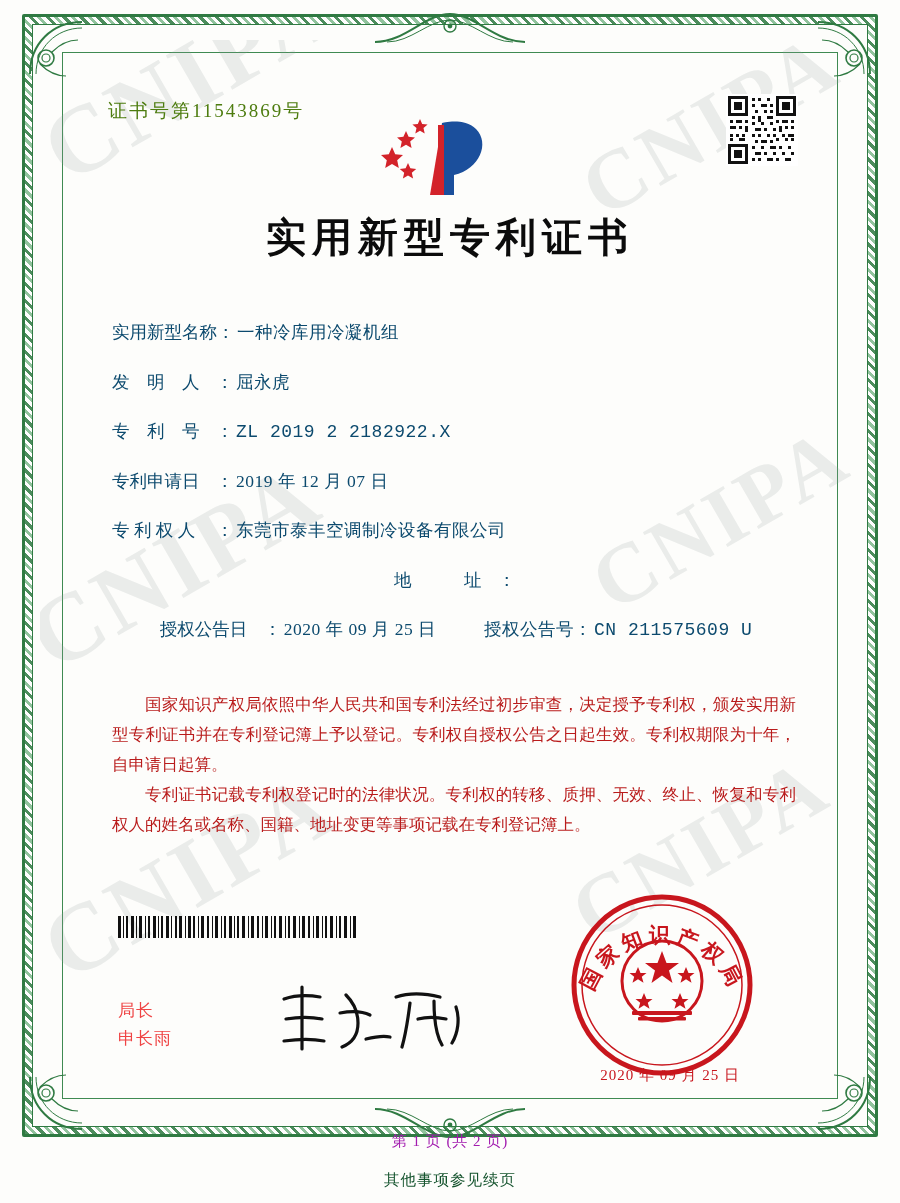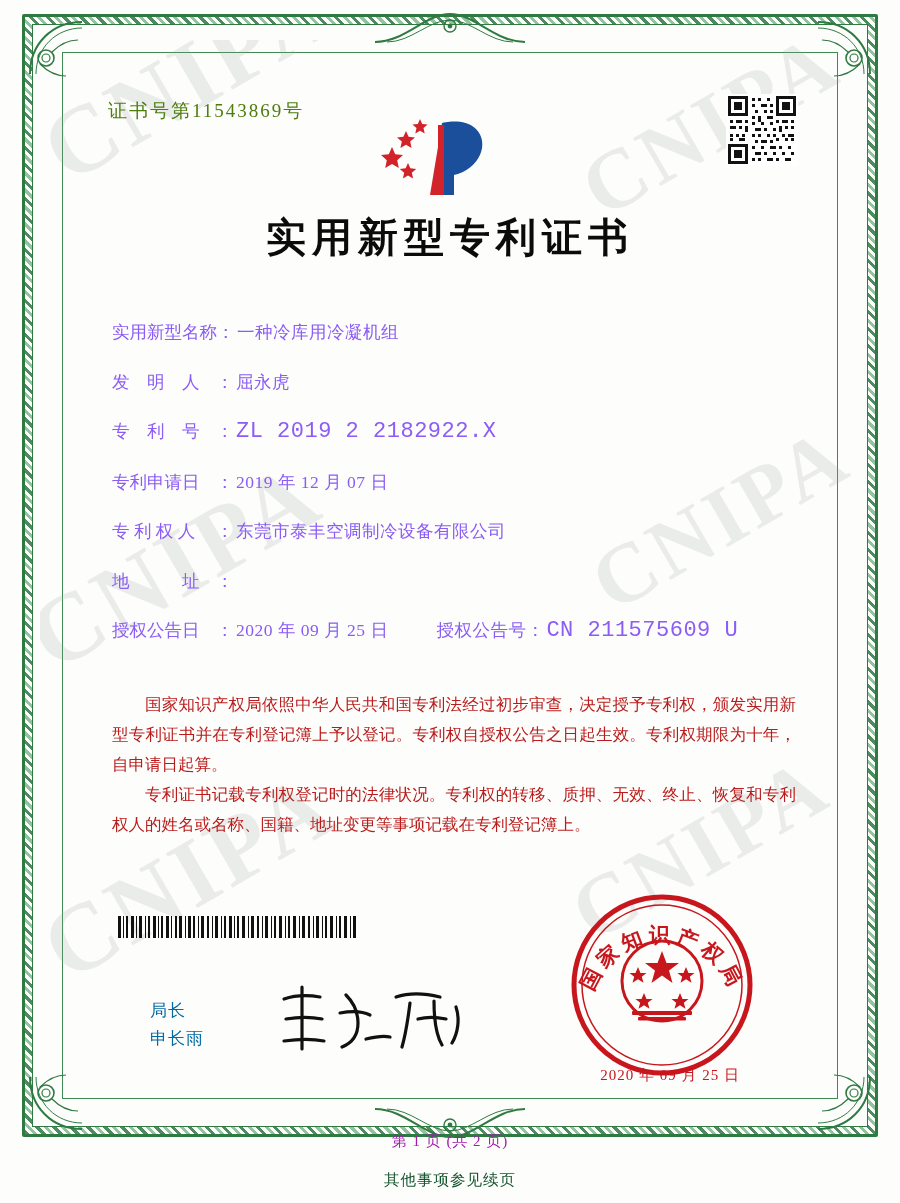--- a/index.html
+++ b/index.html
@@ -103,33 +103,34 @@
     position:absolute;left:0;right:0;top:210px;
     text-align:center;
     font-size:40px;font-weight:bold;letter-spacing:6px;
     color:#0b0b0b;
     font-family:"Liberation Serif", serif;
   }
 
   .fields{position:absolute;left:112px;top:320px;right:100px;}
   .frow{
     display:flex;align-items:baseline;
-    font-size:17.5px;color:#8b5cf6;
+    font-size:17.5px;color:#0c4a6e;
     margin-bottom:25.5px;
     letter-spacing:.5px;
+    justify-content:center;
   }
   .flabel{
     flex:0 0 auto;
     min-width:104px;
     display:flex;justify-content:space-between;
     letter-spacing:0px;
   }
   .fcolon{margin:0 2px 0 0;}
   .fvalue{flex:1 1 auto;}
-  .mono{font-family:"Liberation Mono", monospace;font-size:22px;letter-spacing:.5px;}
+  .mono{font-family:"Liberation Mono", monospace;font-size:18px;letter-spacing:.5px;}
 
   .row-split{display:flex;align-items:baseline;}
   .split-right{margin-left:48px;display:flex;align-items:baseline;}
 
   .para{
     position:absolute;left:112px;right:104px;top:690px;
     font-size:16.5px;line-height:30px;color:#b91c1c;text-align:justify;
   }
   .para p{margin:0;text-indent:2em;}
 
@@ -142,21 +143,21 @@
     width:192px;height:192px;
   }
   .seal-date{
     position:absolute;right:160px;bottom:118px;
     font-size:15px;color:#c8161d;letter-spacing:1px;
     font-family:"Liberation Serif", serif;
   }
 
   .director{
     position:absolute;left:118px;bottom:150px;
-    font-size:17px;line-height:28px;color:#0369a1;letter-spacing:1px;margin-left:32px;
+    font-size:17px;line-height:28px;color:#ef4444;letter-spacing:1px;
   }
 
   .sign{
     position:absolute;left:270px;bottom:146px;
     width:200px;height:78px;
   }
 
   .pagenum{
     position:absolute;left:0;right:0;bottom:52px;
     text-align:center;font-size:15px;color:#a21caf;letter-spacing:1px;

